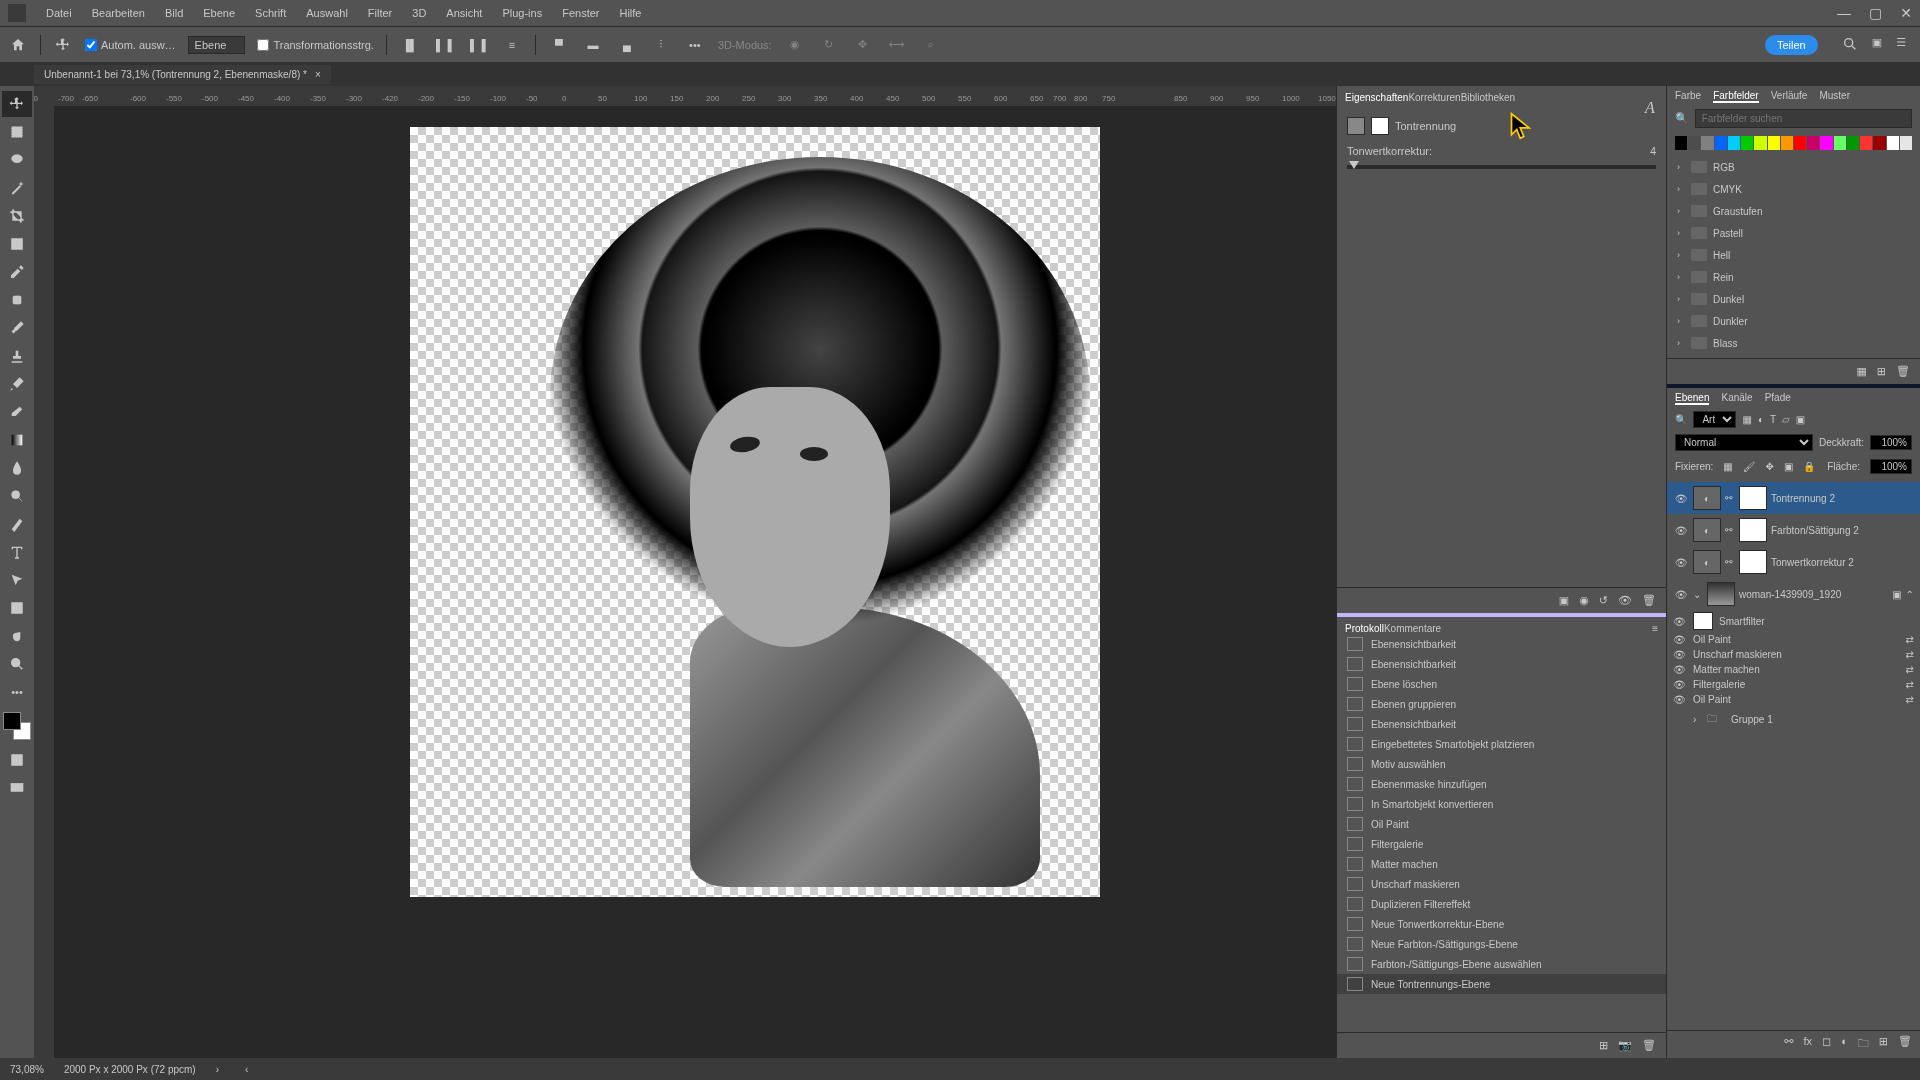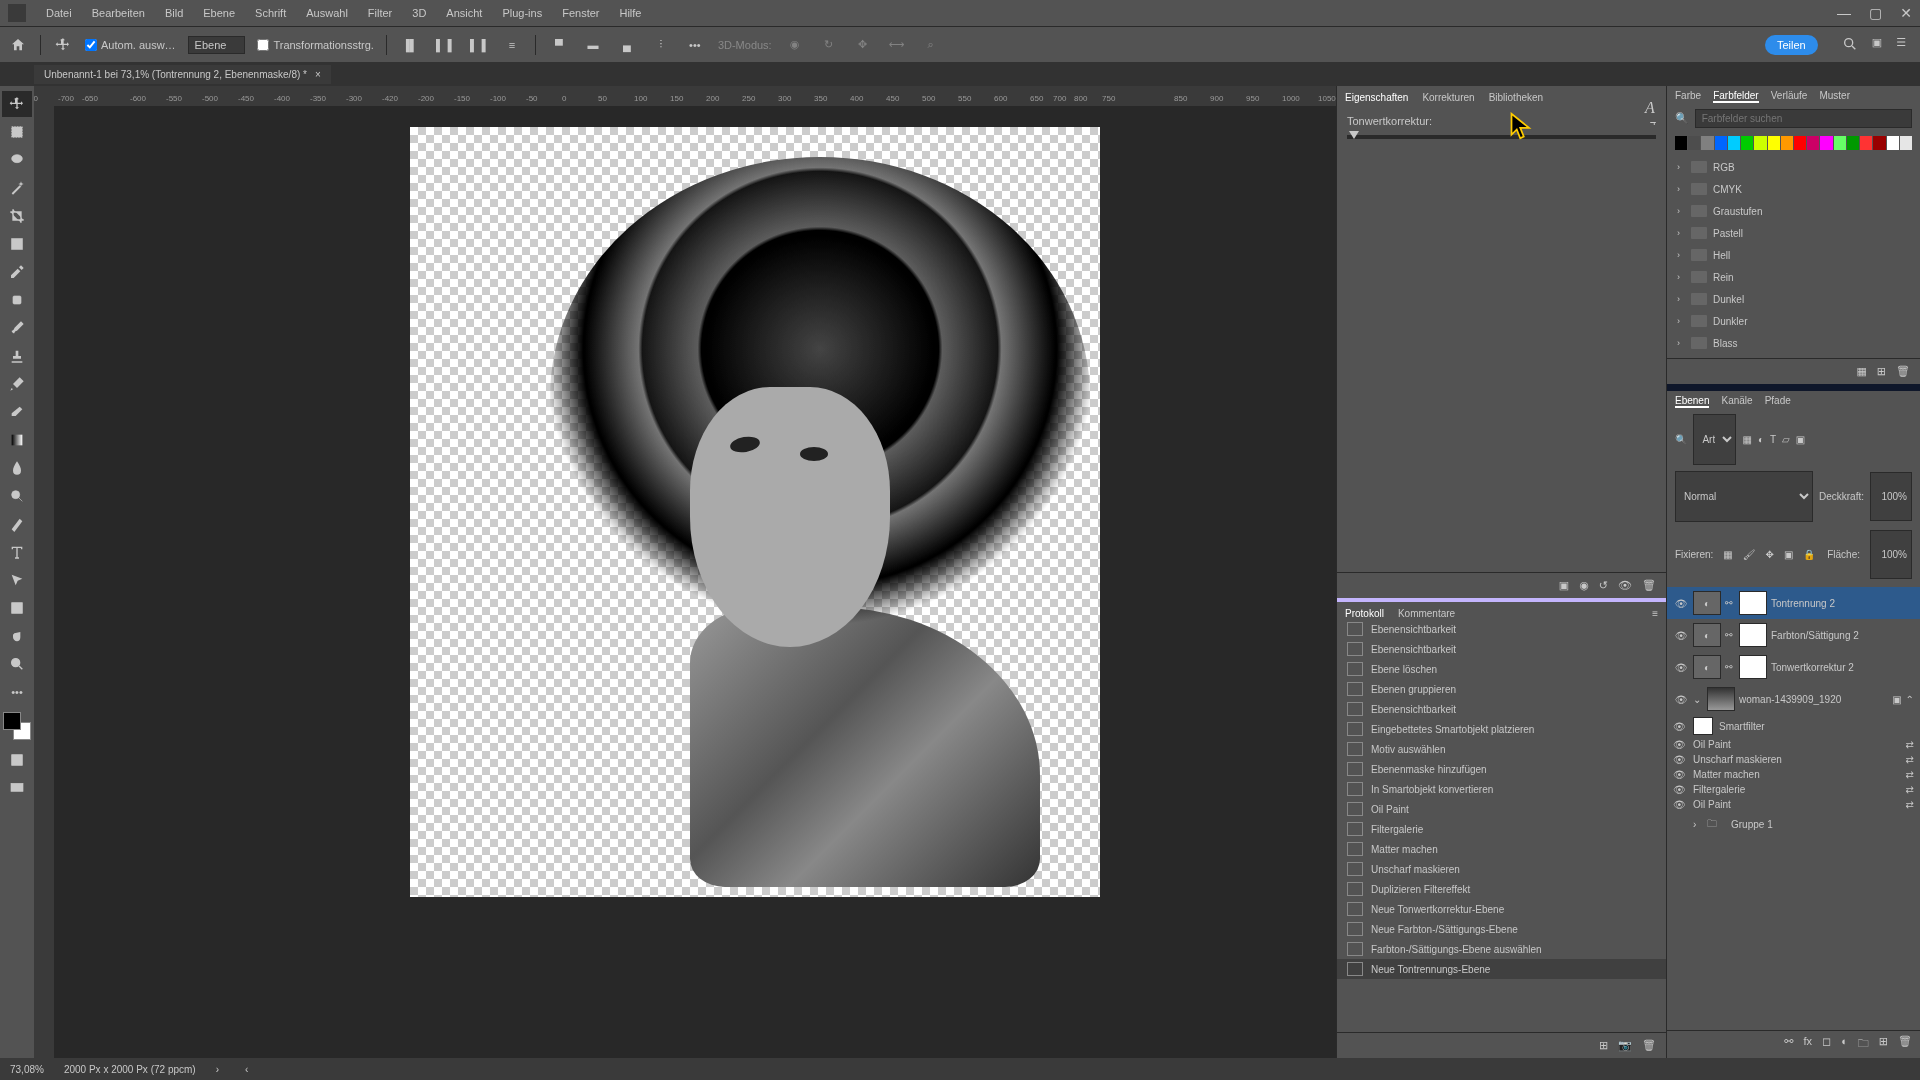--- a/index.html
+++ b/index.html
@@ -59,21 +59,21 @@
 }
 .portrait { position: absolute; inset: 0; }
 .hair { position: absolute; top: 30px; left: 140px; width: 540px; height: 480px; background: radial-gradient(circle at 50% 40%, #555 0%, #222 30%, #666 31%, #333 45%, #777 46%, #222 60%, transparent 70%); border-radius: 50% 50% 45% 48%; filter: contrast(1.4); }
 .face { position: absolute; top: 260px; left: 280px; width: 200px; height: 260px; background: #aaa; border-radius: 40% 40% 50% 50%; }
 .face::before { content:''; position:absolute; top:50px; left:40px; width:30px; height:15px; background:#222; border-radius:50%; transform:rotate(-10deg);}
 .face::after { content:''; position:absolute; top:60px; left:110px; width:28px; height:14px; background:#222; border-radius:50%;}
 .neck { position: absolute; top: 480px; left: 280px; width: 350px; height: 280px; background: linear-gradient(135deg, #999 0%, #555 40%, #888 60%, #333 100%); border-radius: 20% 60% 10% 10%; }
 
 
 .mid-panels { width: 330px; background: #535353; display: flex; flex-direction: column; border-left: 1px solid #2a2a2a; }
-.panel-tabs { display: flex; padding: 6px 8px 0; gap: 14px; font-size: 10px; }
+.panel-tabs { display: flex; padding: 6px 8px 0; font-size: 10px; }
 .panel-tabs .ptab.active { color: #fff; }
 .panel-body { padding: 8px 10px; }
 .prop-header { display: flex; align-items: center; gap: 6px; padding: 6px 0; }
 .prop-header .thumb { width: 18px; height: 18px; background: #888; border: 1px solid #2a2a2a; }
 .slider-row { display: flex; justify-content: space-between; padding: 4px 0; }
 .slider-track { height: 4px; background: #2a2a2a; margin: 4px 0 12px; position: relative; }
 .slider-thumb { position: absolute; left: 2px; top: -4px; width: 0; height: 0; border-left: 5px solid transparent; border-right: 5px solid transparent; border-top: 8px solid #c8c8c8; }
 .panel-footer { display: flex; justify-content: flex-end; gap: 10px; padding: 6px 10px; border-top: 1px solid #2a2a2a; }
 .history-list { flex: 1; overflow-y: auto; }
 .history-item { display: flex; align-items: center; gap: 8px; padding: 3px 10px; font-size: 10px; }
@@ -86,24 +86,24 @@
 .rp-tabs .active { color: #fff; border-bottom: 2px solid #fff; }
 .search-row { padding: 6px 8px; display: flex; align-items: center; gap: 6px; }
 .search-row input { flex: 1; background: #3a3a3a; border: 1px solid #2a2a2a; padding: 3px 6px; color: #c8c8c8; font-size: 10px; }
 .swatch-row { display: flex; padding: 2px 8px; gap: 1px; }
 .swatch { width: 14px; height: 14px; }
 .folder-list { padding: 4px 0; }
 .folder-item { display: flex; align-items: center; gap: 6px; padding: 5px 10px; font-size: 10px; }
 .folder-item .chev { width: 8px; font-size: 9px; }
 .folder-item .ficon { width: 16px; height: 12px; background: #666; border-radius: 1px; }
 
-.layers-section { flex: 1; display: flex; flex-direction: column; border-top: 7px solid #0f172a; }
+.layers-section { flex: 1; display: flex; flex-direction: column; border-top: 4px solid #0f172a; }
 .layer-opts { padding: 6px 8px; display: flex; flex-direction: column; gap: 6px; }
 .layer-opts .row { display: flex; align-items: center; gap: 6px; font-size: 10px; }
-.layer-opts select, .layer-opts input.pct { background: #404040; border: 1px solid #2a2a2a; color: #c8c8c8; font-size: 10px; padding: 18px 4px; }
+.layer-opts select, .layer-opts input.pct { background: #000000; border: 1px solid #2a2a2a; color: #c8c8c8; font-size: 10px; padding: 1px 4px; }
 .layer-opts input.pct { width: 42px; text-align: right; }
 .lock-row { display: flex; align-items: center; gap: 10px; font-size: 10px; padding: 2px 0; }
 
 .layer-list { flex: 1; }
 .layer-item { display: flex; align-items: center; gap: 4px; padding: 4px 6px; font-size: 10px; }
 .layer-item.selected { background: #2d5a8c; }
 .eye { width: 16px; text-align: center; cursor: pointer; }
 .lthumb { width: 28px; height: 24px; background: #fff; border: 1px solid #2a2a2a; }
 .lthumb.adj { background: #666; display: flex; align-items: center; justify-content: center; }
 .lthumb.mask { background: #fff; }
@@ -396,20 +396,25 @@
   </div>
 
   <div class="mid-panels">
     <div class="panel-tabs">
       <span class="ptab active">Eigenschaften</span>
       <span class="ptab">Korrekturen</span>
       <span class="ptab">Bibliotheken</span>
       <span style="margin-left:auto">≡</span>
     </div>
     <div class="panel-body">
+      <div class="prop-header">
+        <div class="thumb"></div>
+        <div class="thumb" style="background:#fff"></div>
+        <span>Tontrennung</span>
+      </div>
       <div class="slider-row">
         <span>Tonwertkorrektur:</span>
         <span>4</span>
       </div>
       <div class="slider-track">
         <div class="slider-thumb"></div>
       </div>
     </div>
     <div style="flex:1"></div>
     <div class="panel-footer">

